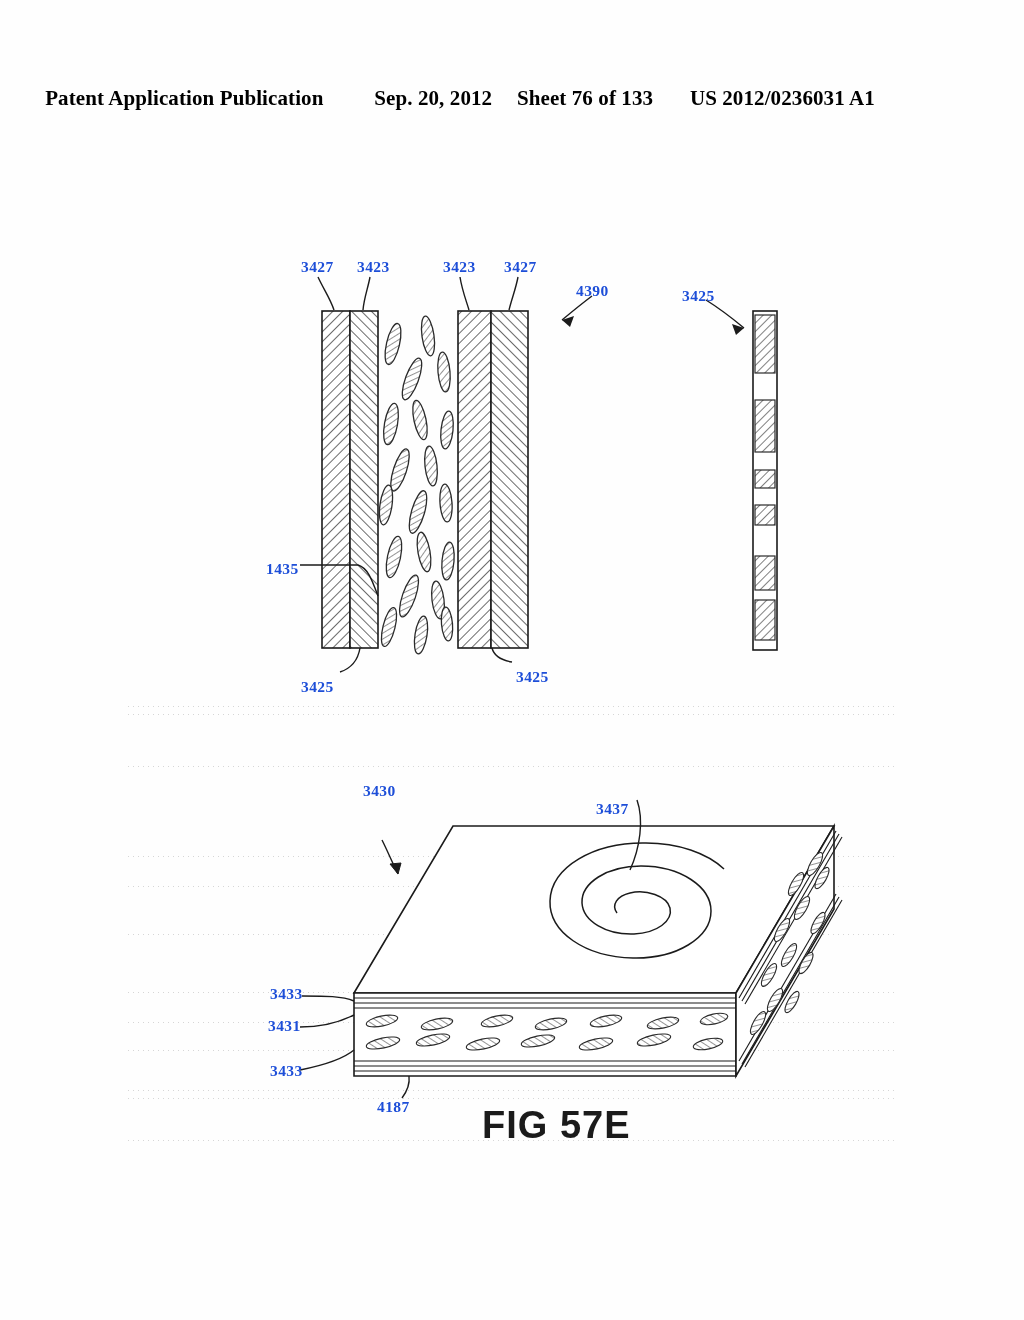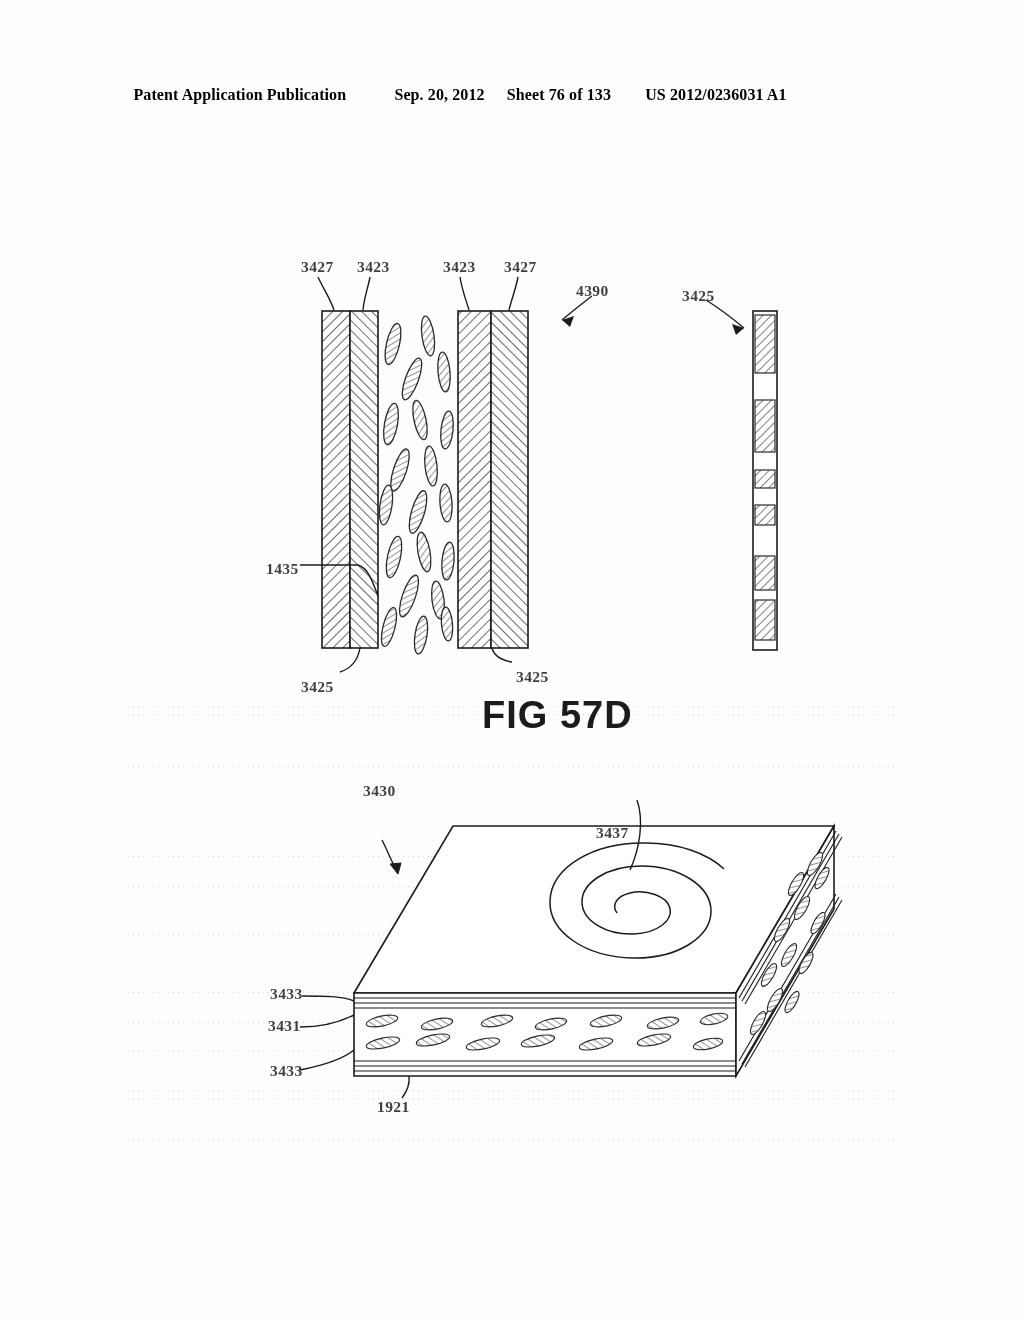--- a/index.html
+++ b/index.html
@@ -25,21 +25,21 @@
   }
   
   .header {
     position: absolute;
     left: 0;
     top: 86px;
     width: 920px;
     text-align: center;
     font-family: "Liberation Serif", serif;
     font-weight: bold;
-    font-size: 16px;
+    font-size: 21px;
     letter-spacing: 0.1px;
     white-space: nowrap;
   }
   .header .seg { display: inline-block; }
   .header .gap-lg { display: inline-block; width: 40px; }
   .header .gap-sm { display: inline-block; width: 14px; }
   .header .gap-md { display: inline-block; width: 26px; }
 
   
   .scanlines {
@@ -66,21 +66,21 @@
     font-size: 38px;
     letter-spacing: 1px;
     color: #1b1b1b;
   }
   
   .ref {
     position: absolute;
     font-family: "Liberation Serif", serif;
     font-size: 15.5px;
     font-weight: 600;
-    color: #404040;
+    color: #1d4ed8;
     white-space: nowrap;
     letter-spacing: 0.4px;
   }
   .svg-layer {
     position: absolute;
     left: 0; top: 0;
     width: 1024px;
     height: 1320px;
     overflow: visible;
   }
@@ -310,22 +310,22 @@
   <div class="ref" style="left:301px; top:258px;">3427</div>
   <div class="ref" style="left:357px; top:258px;">3423</div>
   <div class="ref" style="left:443px; top:258px;">3423</div>
   <div class="ref" style="left:504px; top:258px;">3427</div>
   <div class="ref" style="left:576px; top:282px;">4390</div>
   <div class="ref" style="left:682px; top:287px;">3425</div>
   <div class="ref" style="left:266px; top:560px;">1435</div>
   <div class="ref" style="left:301px; top:678px;">3425</div>
   <div class="ref" style="left:516px; top:668px;">3425</div>
 
-  <div class="ref" style="left:596px; top:824px;text-align:right;">3437</div>
+  <div class="ref" style="left:596px; top:800px;text-align:right;">3437</div>
   <div class="ref" style="left:363px; top:782px;">3430</div>
   <div class="ref" style="left:270px; top:985px;">3433</div>
   <div class="ref" style="left:268px; top:1017px;text-align:right;">3431</div>
   <div class="ref" style="left:270px; top:1062px;">3433</div>
-  <div class="ref" style="left:377px; top:1098px;">1921</div>
-
-  <div class="fig-caption" style="left:482px; top:694px;">FIG 57D</div>
+  <div class="ref" style="left:377px; top:1098px;">4187</div>
+
+  <div class="fig-caption" style="left:482px; top:1104px;">FIG 57E</div>
 
 </div>
 
 </body></html>

